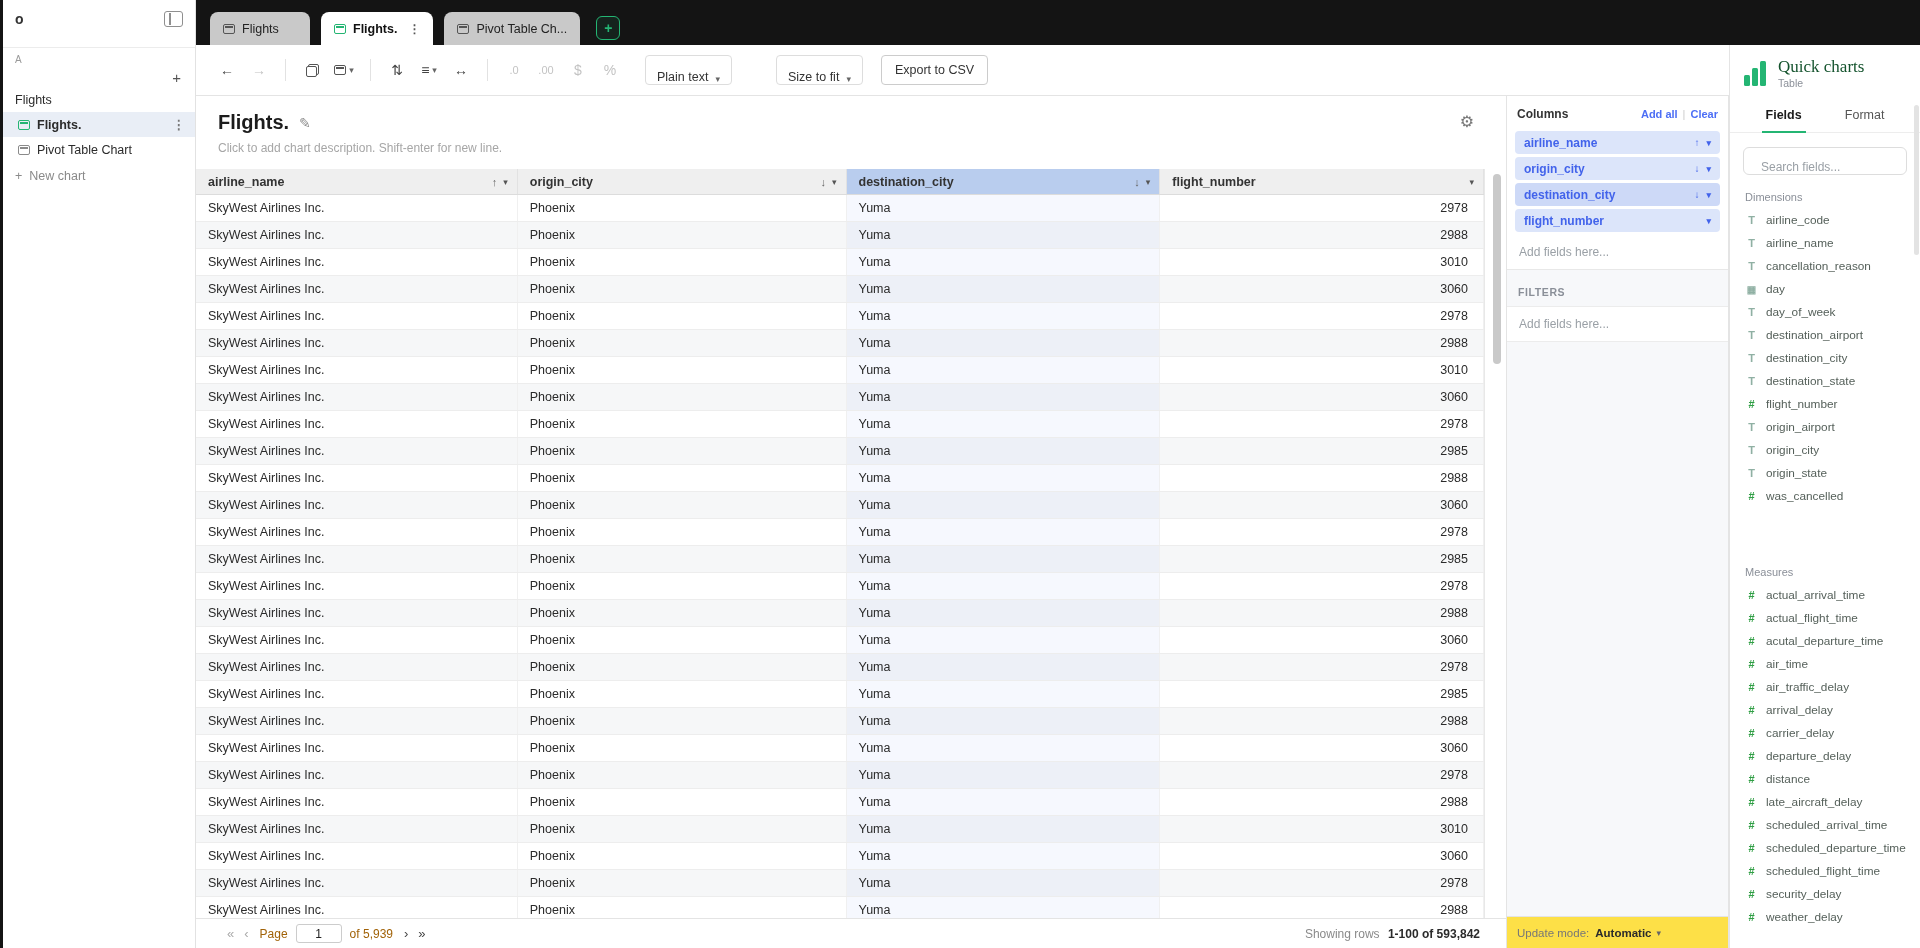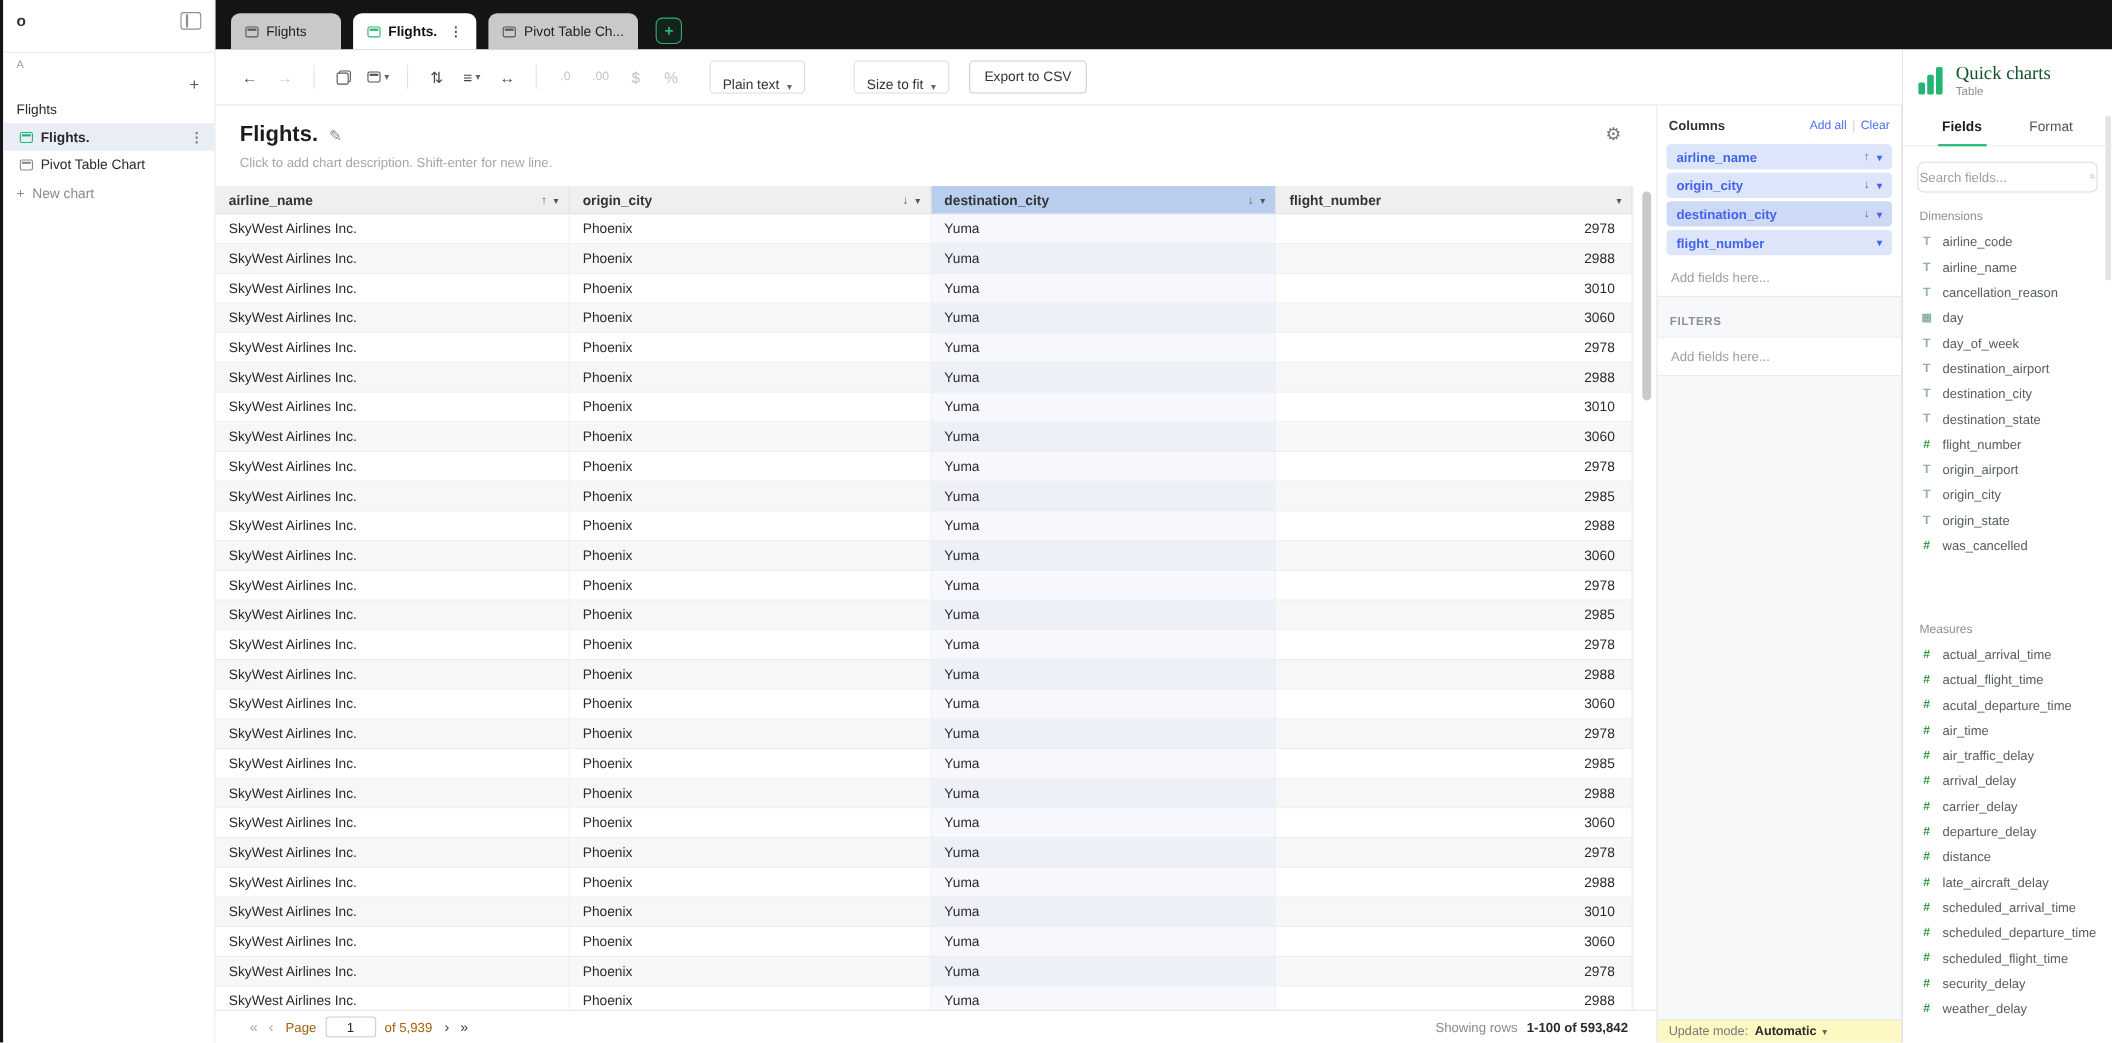--- a/index.html
+++ b/index.html
@@ -94,48 +94,48 @@
   .pg-input{width:46px;height:19px;border:1px solid #ccc;border-radius:3px;text-align:center;font-size:12px;font-family:"Liberation Sans",sans-serif;color:#222;margin:0 2px}
   .showing{margin-left:auto;color:#8a8a8a}
   .showing b{color:#2b2b2b;font-weight:700;margin-left:5px}
 
   
   .cpanel{position:absolute;left:1506px;top:96px;width:223px;bottom:0;background:#f7f8fa;border-left:1px solid #e4e4e4;border-right:1px solid #e4e4e4}
   .cp-card{background:#fff;border-bottom:1px solid #e8e8e8;padding-bottom:8px}
   .cp-head{display:flex;align-items:center;padding:11px 10px 7px}
   .cp-title{font-size:12px;font-weight:700;color:#333}
   .cp-links{margin-left:auto;display:flex;align-items:center;gap:5px;font-size:11px}
-  .link{color:#4c6ef5;font-weight:400;cursor:pointer}
+  .link{color:#4c6ef5;font-weight:700;cursor:pointer}
   .link-sep{color:#ccc}
   .pills{padding:0 8px}
   .pill{height:23px;margin:3px 0;background:#dce5fa;border-radius:4px;display:flex;align-items:center;padding:0 9px;color:#4263eb;font-size:12px;font-weight:700;cursor:pointer}
   .pill.selected{background:#cdd9f7}
   .psort{margin-left:auto;font-size:10px}
   .pcaret{font-size:9px;margin-left:7px}
   .cp-add{padding:10px 12px 2px;color:#9aa0a6;font-size:12px}
   .cp-filters-label{padding:16px 11px 8px;font-size:10.5px;letter-spacing:.6px;color:#8a8f98;font-weight:700}
   .cp-filters-box{background:#fff;border-top:1px solid #ececec;border-bottom:1px solid #ececec;padding:10px 12px;font-size:12px;color:#9aa0a6}
-  .cp-footer{position:absolute;bottom:0;left:0;right:0;height:21px;border-top:1px solid #e4e4e4;background:#fef9c3;display:flex;align-items:center;padding:0 10px;font-size:11.5px;color:#777}
+  .cp-footer{position:absolute;bottom:0;left:0;right:0;height:32px;border-top:1px solid #e4e4e4;background:#fde047;display:flex;align-items:center;padding:0 10px;font-size:11.5px;color:#777}
   .cp-footer .val{color:#2b2b2b;font-weight:700;margin-left:6px;cursor:pointer}
   .cp-footer .caret{margin-left:5px}
 
   
   .qc{position:absolute;left:1729px;top:45px;right:0;bottom:0;background:#fff;border-left:1px solid #e4e4e4;overflow:hidden}
   .qc-head{display:flex;align-items:center;gap:9px;padding:13px 14px 8px}
   .qc-logo{width:25px;height:25px;display:flex;align-items:flex-end;gap:2px}
   .qc-logo i{display:block;width:6px;background:#24b573;border-radius:1.5px}
   .qc-logo i:nth-child(1){height:11px}
   .qc-logo i:nth-child(2){height:18px}
   .qc-logo i:nth-child(3){height:25px}
   .qc-title{font-family:"Liberation Serif",serif;font-size:17px;font-weight:400;color:#14532d;line-height:1.1}
   .qc-sub{font-size:10.5px;color:#8a8f98}
   .qc-tabs{display:flex;justify-content:space-around;padding:0 14px;border-bottom:1px solid #ededed;margin-top:2px}
   .qc-tab{padding:9px 4px;font-size:12.5px;color:#555;cursor:pointer;border-bottom:2px solid transparent;margin-bottom:-1px}
   .qc-tab.active{color:#1b1b1b;font-weight:700;border-bottom-color:#24b573}
-  .qc-search{margin:14px 13px 0;height:28px;border:1px solid #ddd;border-radius:6px;display:flex;align-items:center;padding:0 1px}
+  .qc-search{margin:14px 13px 0;height:28px;border:1px solid #ddd;border-radius:6px;display:flex;align-items:flex-end;padding:0 17px}
   .qc-search input{border:0;outline:0;flex:1;font-size:12px;font-family:"Liberation Sans",sans-serif;color:#333;background:transparent}
   .qc-search input::placeholder{color:#9aa0a6}
   .qc-section{padding:0 15px}
   .qc-sec-label{margin-top:16px;font-size:11px;color:#8a8f98}
   .qc-sec-label.measures{margin-top:58px}
   .qc-fields{margin-top:6px}
   .qc-field{display:flex;align-items:center;gap:8px;height:23px;font-size:11.8px;color:#55605a;cursor:pointer}
   .f-icon{width:13px;text-align:center;font-size:11px;font-weight:700;flex:0 0 auto}
   .f-icon.text{color:#8fb0a3}
   .f-icon.date{color:#8fb0a3;font-size:10px}

